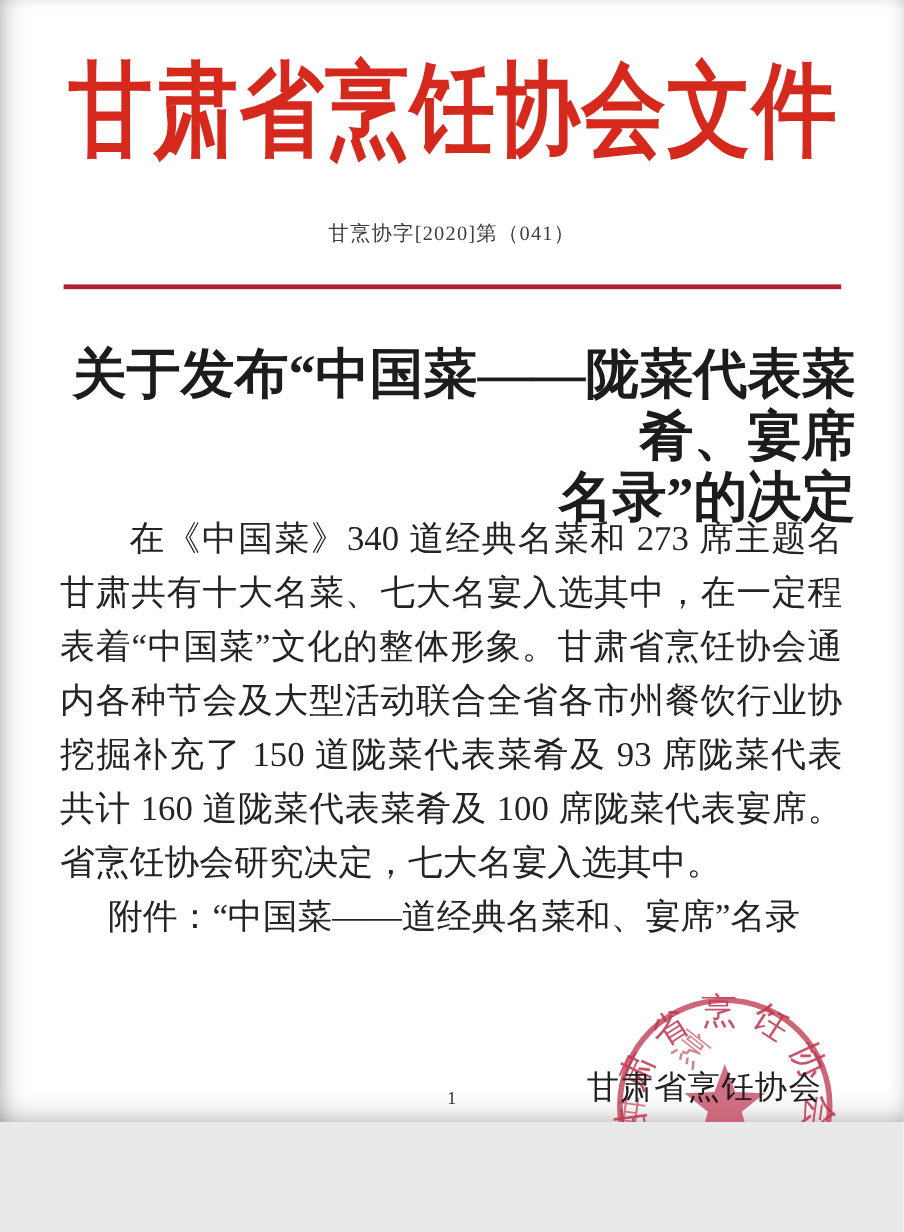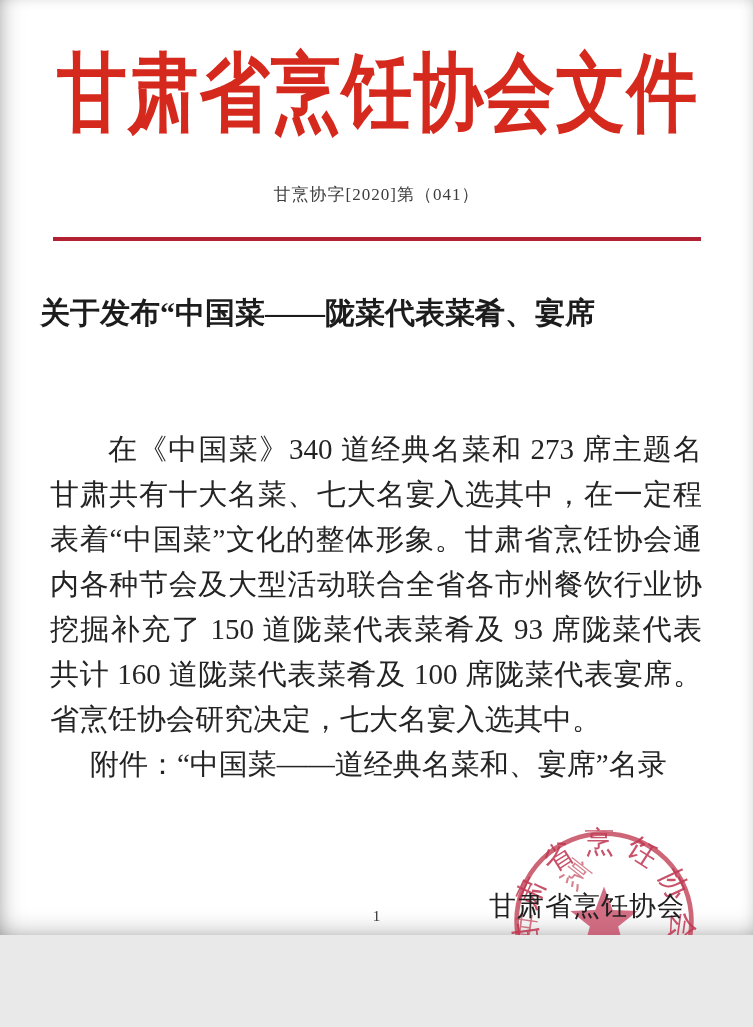--- a/index.html
+++ b/index.html
@@ -20,22 +20,22 @@
   }
   .doc-number {
     position:absolute; top:183px; left:0; width:100%; text-align:center;
     font-size:17px; letter-spacing:1px; color:#3d3d3d;
   }
   .red-rule {
     position:absolute; top:237px; left:53px; width:648px; height:4px;
     background:#b22132;
   }
   .heading {
-    position:absolute; top:287px; left:40px; width:673px; text-align:left;
-    font-size:30px; font-weight:bold; line-height:51px; color:#1c1c1c;
+    position:absolute; top:287px; left:40px; width:673px; text-align:right;
+    font-size:45px; font-weight:bold; line-height:51px; color:#1c1c1c;
   }
   .body-text {
     position:absolute; top:427px; left:50px; width:652px;
     font-size:29px; line-height:45px; color:#242424;
   }
   .bline { height:45px; text-align:justify; overflow:hidden; }
   .bline.fill { text-align-last:justify; }
   .bline.ind { text-indent:58px; }
   .bline.attach { padding-left:40px; box-sizing:border-box; }
   .seal { position:absolute; left:511px; top:828px; width:186px; height:186px; }
@@ -59,20 +59,21 @@
 <div class="page">
 
   <div class="letterhead">甘肃省烹饪协会文件</div>
 
   <div class="doc-number">甘烹协字[2020]第（041）</div>
 
   <div class="red-rule"></div>
 
   <div class="heading">
     <div>关于发布“中国菜——陇菜代表菜肴、宴席</div>
+    <div>名录”的决定</div>
   </div>
 
   <div class="body-text">
       <div class="bline ind fill">在《中国菜》340 道经典名菜和 273 席主题名宴中，</div>
       <div class="bline fill">甘肃共有十大名菜、七大名宴入选其中，在一定程度上代</div>
       <div class="bline fill">表着“中国菜”文化的整体形象。甘肃省烹饪协会通过省</div>
       <div class="bline fill">内各种节会及大型活动联合全省各市州餐饮行业协会，又</div>
       <div class="bline fill">挖掘补充了 150 道陇菜代表菜肴及 93 席陇菜代表宴席，</div>
       <div class="bline fill">共计 160 道陇菜代表菜肴及 100 席陇菜代表宴席。经甘肃</div>
       <div class="bline">省烹饪协会研究决定，七大名宴入选其中。</div>

